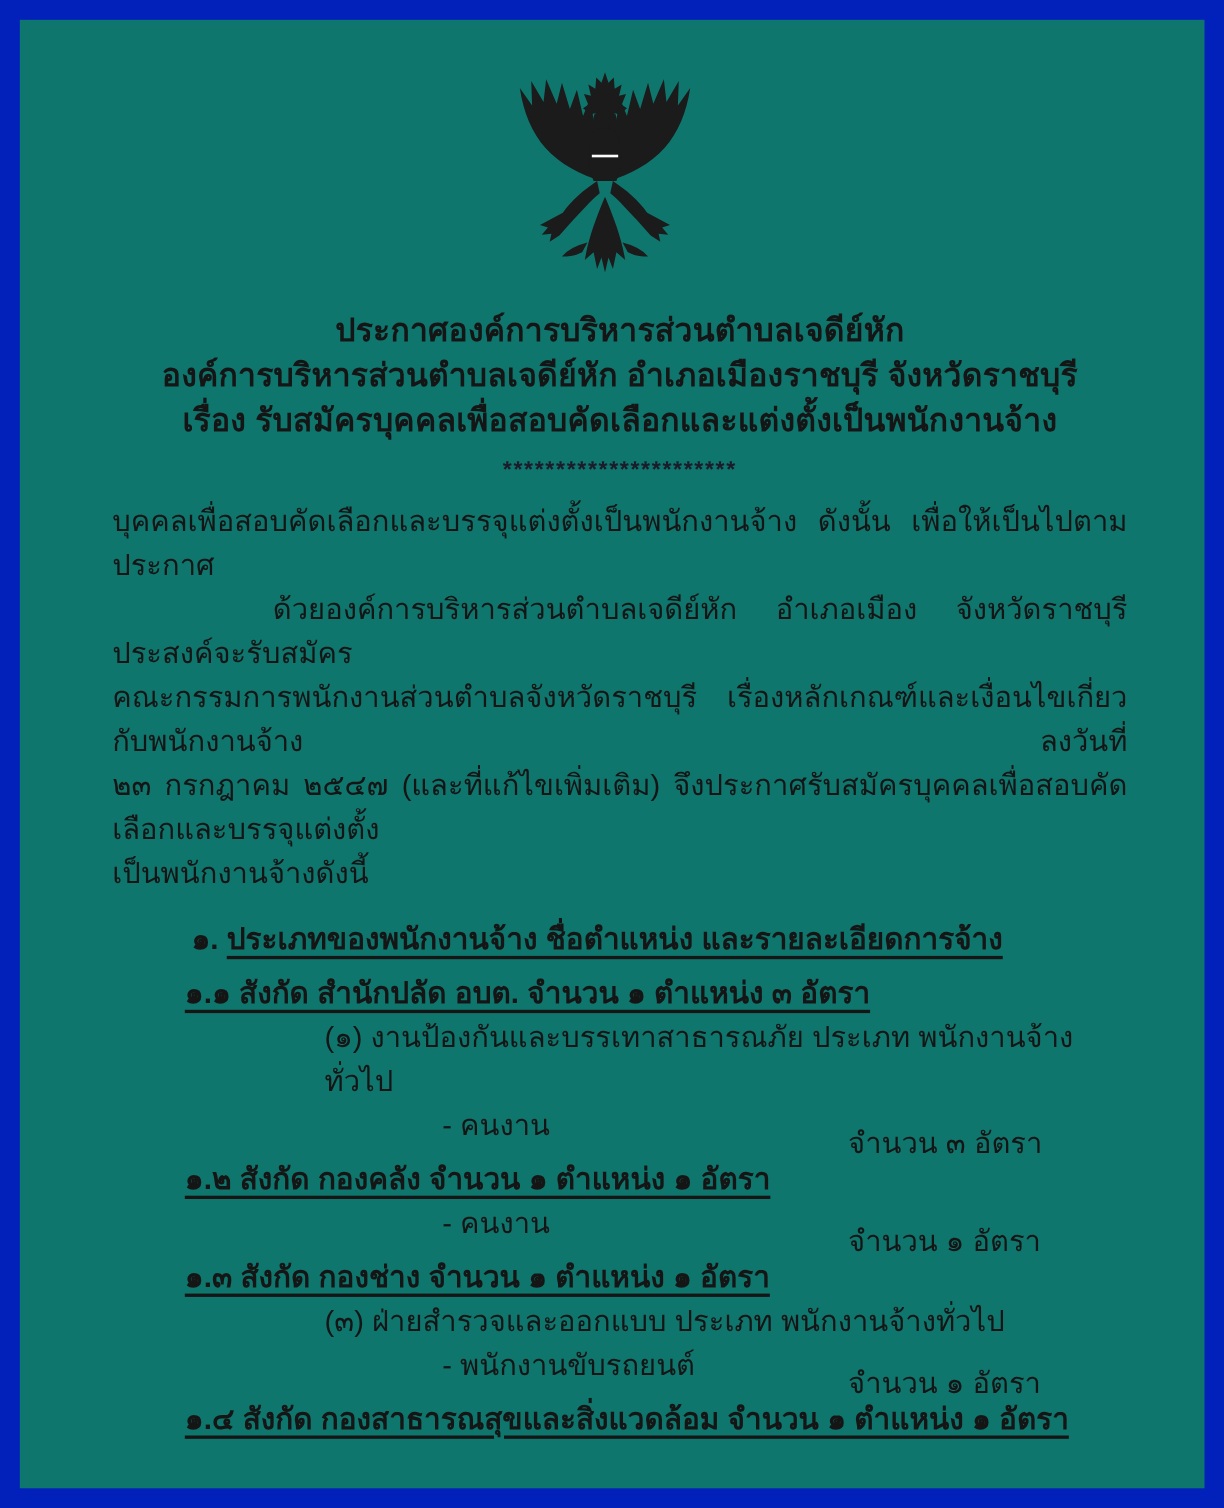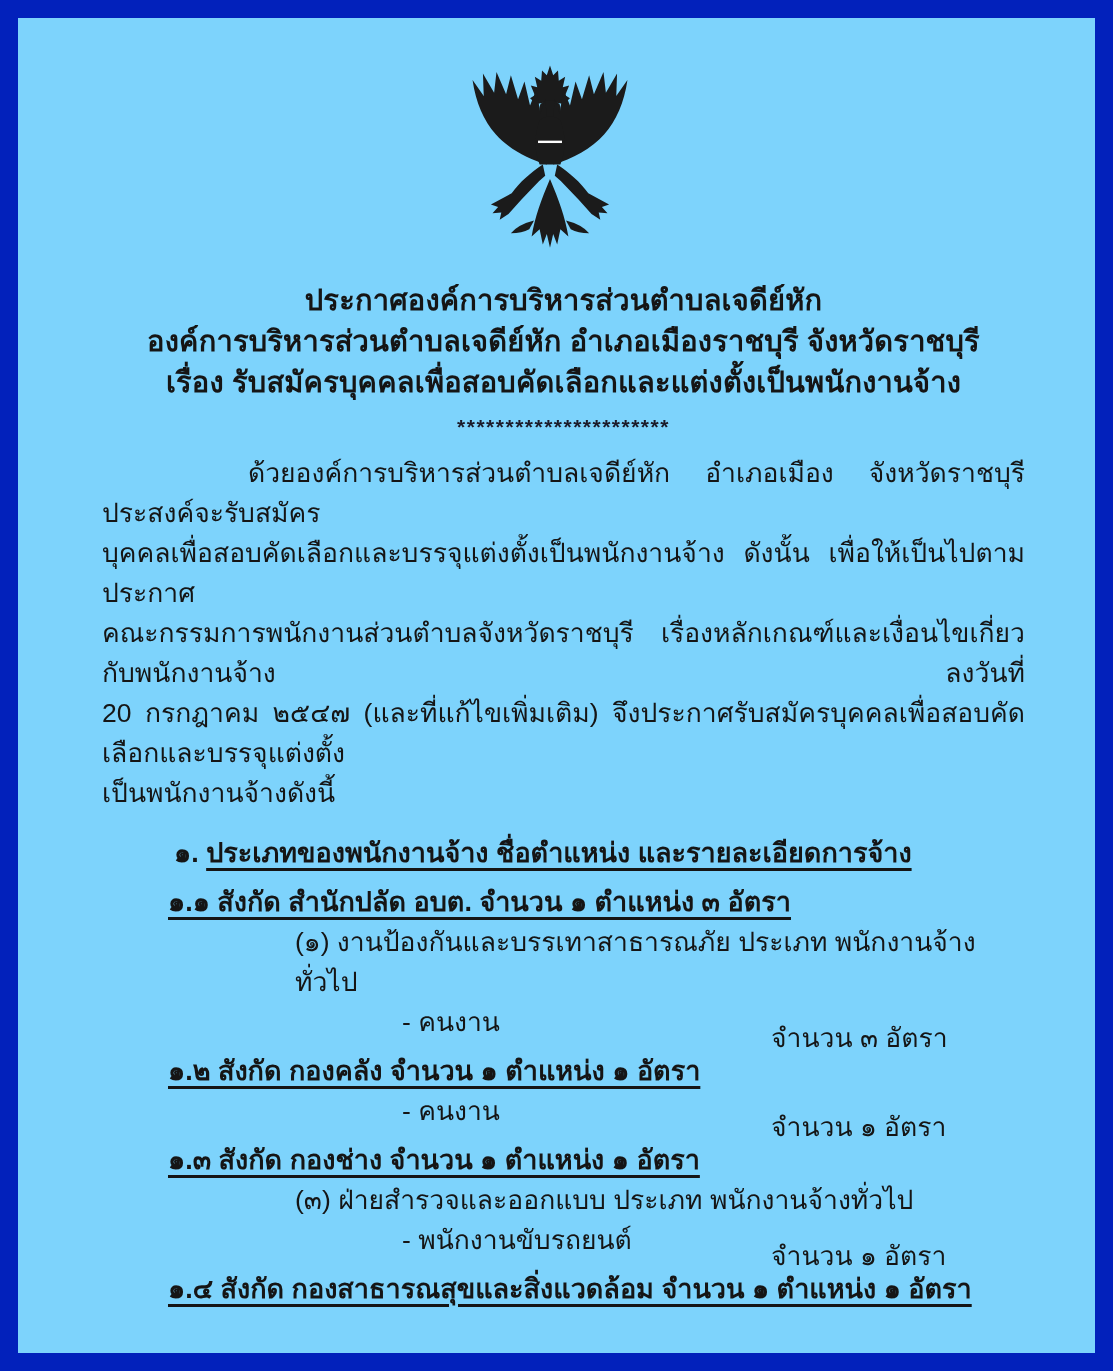--- a/index.html
+++ b/index.html
@@ -2,21 +2,21 @@
 <html lang="th"><head>
 <meta charset="utf-8">
 <style>
   html,body{margin:0;padding:0;}
   body{
     width:1113px;height:1371px;position:relative;background:#ffffff;
     font-family:"Liberation Sans","DejaVu Sans",sans-serif;
   }
   .page{
     position:absolute;inset:0;box-sizing:border-box;
-    border:18px solid #0221bb;background:#7dd3fc;color:#151515;
+    border:18px solid #0221bb;background:#0f766e;color:#151515;
     overflow:hidden;
   }
   .doc{padding:46px 70px 0 84px;}
   .emblem-wrap{text-align:center;position:relative;left:-14px;}
   .emblem-wrap svg{display:inline-block;}
   .title{
     text-align:center;font-weight:bold;font-size:29px;line-height:41px;
     margin-top:14px;letter-spacing:0.2px;
   }
   .stars{
@@ -75,24 +75,24 @@
 
     <div class="title">
       <div>ประกาศองค์การบริหารส่วนตำบลเจดีย์หัก</div>
       <div>องค์การบริหารส่วนตำบลเจดีย์หัก อำเภอเมืองราชบุรี จังหวัดราชบุรี</div>
       <div>เรื่อง  รับสมัครบุคคลเพื่อสอบคัดเลือกและแต่งตั้งเป็นพนักงานจ้าง</div>
     </div>
 
     <div class="stars">**********************</div>
 
     <div class="intro">
+      <div class="fill">บุคคลเพื่อสอบคัดเลือกและบรรจุแต่งตั้งเป็นพนักงานจ้าง ดังนั้น เพื่อให้เป็นไปตามประกาศ</div>
       <div class="fill indent">ด้วยองค์การบริหารส่วนตำบลเจดีย์หัก อำเภอเมือง จังหวัดราชบุรี ประสงค์จะรับสมัคร</div>
-      <div class="fill">บุคคลเพื่อสอบคัดเลือกและบรรจุแต่งตั้งเป็นพนักงานจ้าง ดังนั้น เพื่อให้เป็นไปตามประกาศ</div>
       <div class="fill">คณะกรรมการพนักงานส่วนตำบลจังหวัดราชบุรี เรื่องหลักเกณฑ์และเงื่อนไขเกี่ยวกับพนักงานจ้าง ลงวันที่</div>
-      <div class="fill">20 กรกฎาคม  ๒๕๔๗ (และที่แก้ไขเพิ่มเติม) จึงประกาศรับสมัครบุคคลเพื่อสอบคัดเลือกและบรรจุแต่งตั้ง</div>
+      <div class="fill">๒๓ กรกฎาคม  ๒๕๔๗ (และที่แก้ไขเพิ่มเติม) จึงประกาศรับสมัครบุคคลเพื่อสอบคัดเลือกและบรรจุแต่งตั้ง</div>
       <div>เป็นพนักงานจ้างดังนี้</div>
     </div>
 
     <div class="s1">
       <span>๑.</span>
       <span class="ul">ประเภทของพนักงานจ้าง ชื่อตำแหน่ง และรายละเอียดการจ้าง</span>
     </div>
 
     <div>
       <div class="sub-heading"><span class="ul">๑.๑ สังกัด สำนักปลัด อบต. จำนวน ๑ ตำแหน่ง ๓ อัตรา</span></div>

